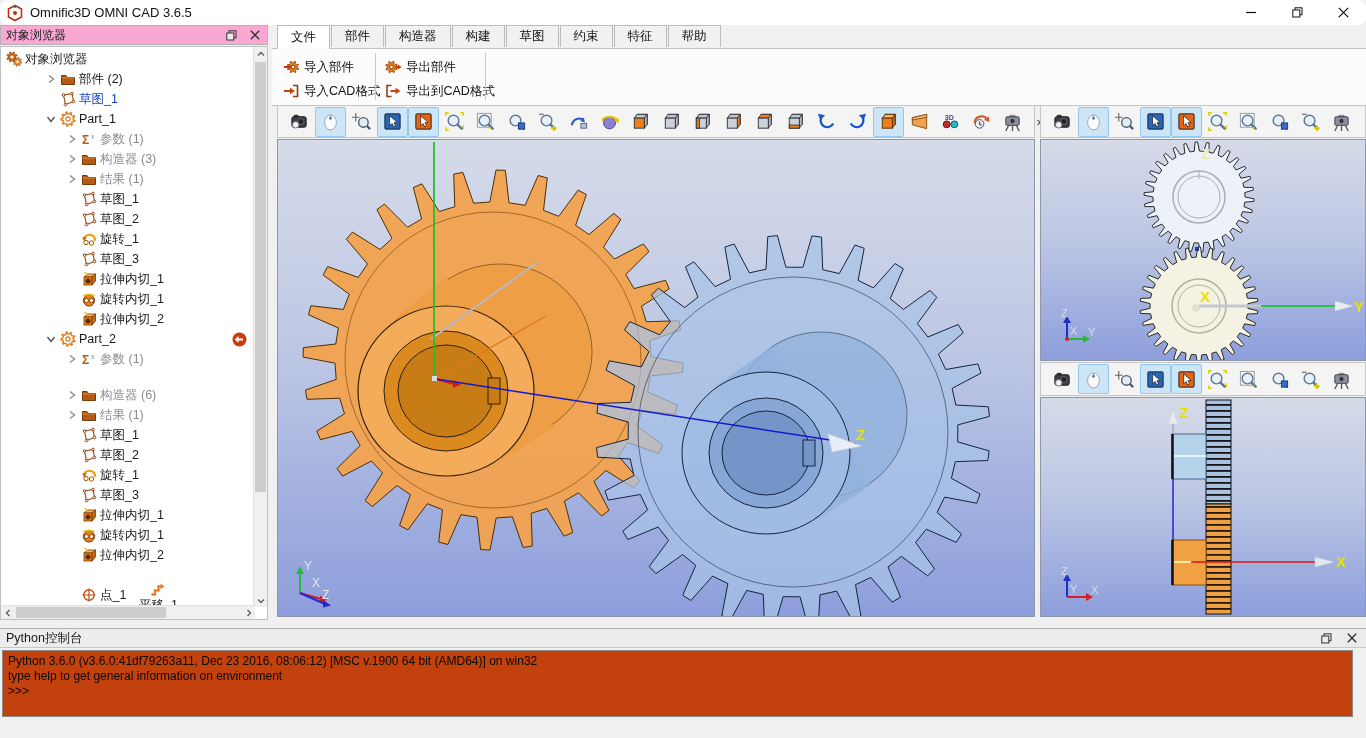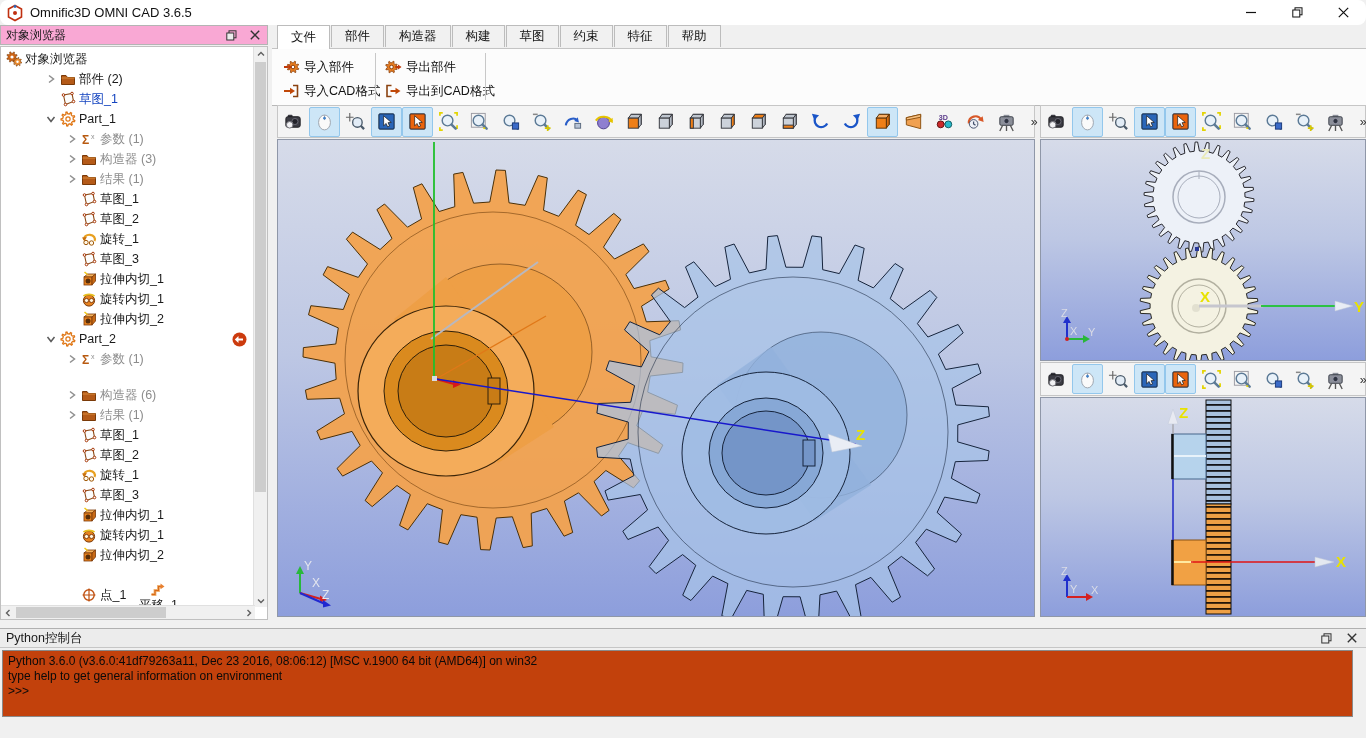--- a/index.html
+++ b/index.html
@@ -36,21 +36,21 @@
   
   .menu-tabs{left:277px;top:25px;height:23px;display:flex;z-index:3;}
   .tab{border:1px solid #bcbcbc;border-bottom:none;background:#f1f1f1;padding:0 13px;font-size:12.5px;
       display:flex;align-items:center;height:22px;box-sizing:border-box;margin-right:1px;color:#111;}
   .tab.active{background:#ffffff;height:24px;}
   .ribbon{left:272px;top:48px;width:1094px;height:56px;background:#fcfcfc;border-top:1px solid #c4c4c4;border-bottom:1px solid #b8b8b8;}
   .ribbon-btn{position:absolute;height:20px;display:flex;align-items:center;gap:4px;font-size:12.5px;color:#111;padding:1px 3px;}
   .ribbon-sep{position:absolute;top:4px;width:1px;height:47px;background:#c8c8c8;}
   .ricon{width:17px;height:16px;display:flex;}
   
-  .toolbar{background:#f4f4f4;border:1px solid #c6c6c6;box-sizing:border-box;display:flex;align-items:center;padding:0 0;}
+  .toolbar{background:#f4f4f4;border:1px solid #c6c6c6;box-sizing:border-box;display:flex;align-items:center;padding:0 6px;}
   .tb-btn{width:29px;height:28px;display:flex;align-items:center;justify-content:center;border:1px solid transparent;border-radius:2px;flex:none;}
   .tb-btn.active{background:#cde6f7;border:1px solid #93c7ec;}
   
   .viewport{background:linear-gradient(180deg,#d6dbe9 0%,#bdc7e4 45%,#8d9edc 100%);
       border:1px solid #8f97a8;box-sizing:border-box;overflow:hidden;}
   .viewport svg{display:block;}
   
   .console-header{left:0;top:628px;width:1366px;height:20px;background:#ececec;border-top:1px solid #b0b0b0;
       border-bottom:1px solid #c6c6c6;box-sizing:border-box;display:flex;align-items:center;font-size:12.5px;padding-left:6px;color:#1a1a1a;}
   .console-header .hbtns{position:absolute;right:6px;display:flex;gap:10px;}

